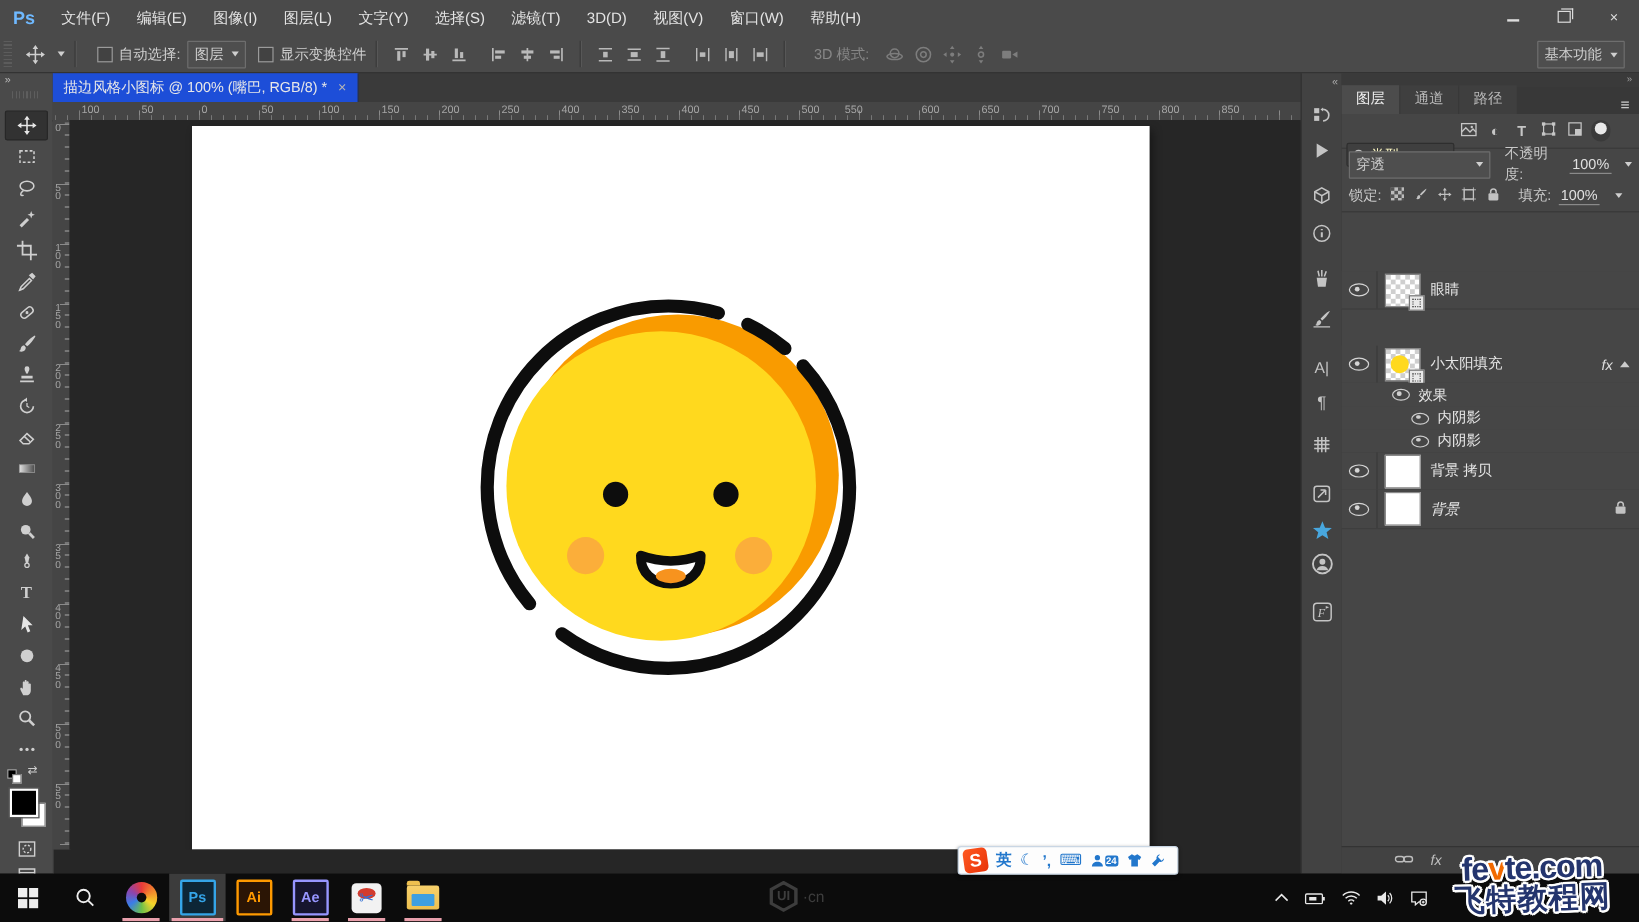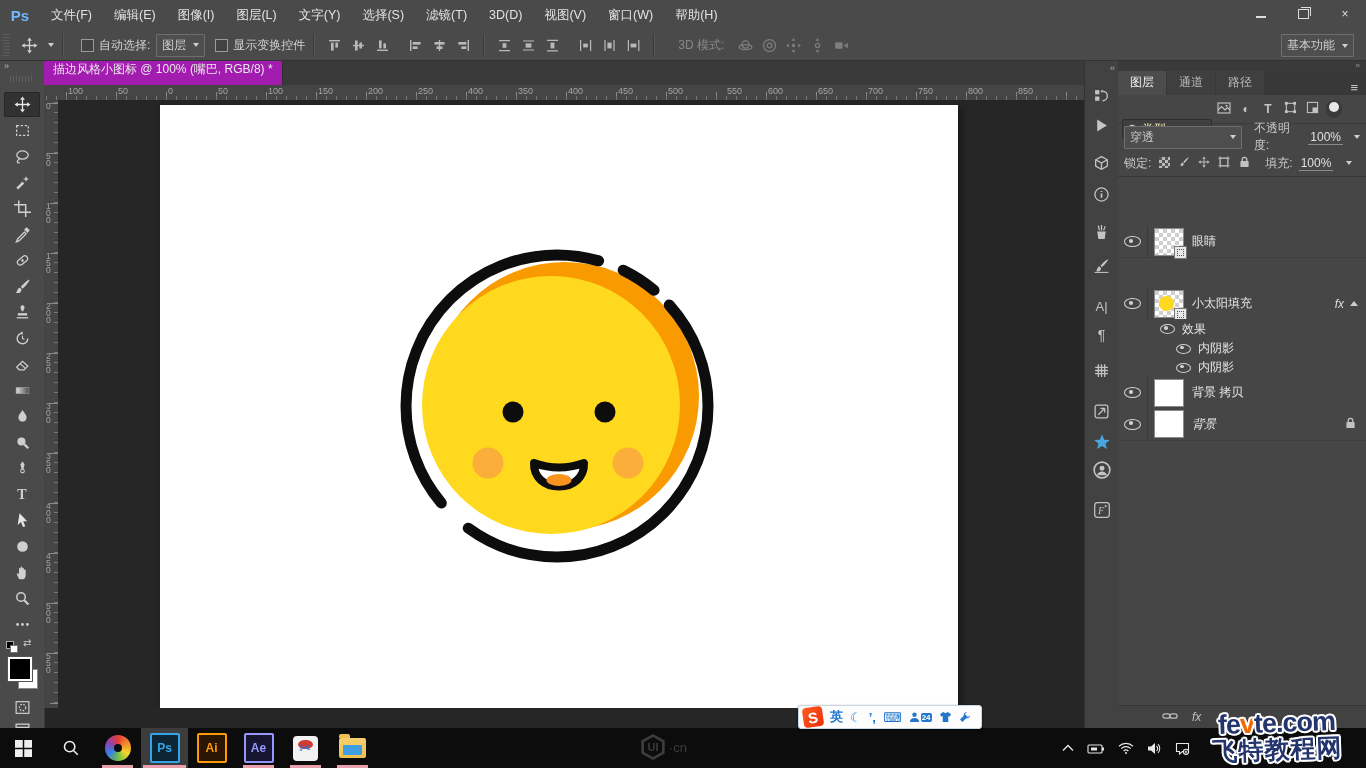--- a/index.html
+++ b/index.html
@@ -39,21 +39,21 @@
   .tool{position:absolute;left:7px;width:30px;height:25px;display:flex;align-items:center;justify-content:center;border-radius:2px;}
   .tool.sel{background:#323232;box-shadow:inset 0 0 0 1px #272727;left:4px;width:36px;}
   .tool svg{display:block;}
   .swatch-wrap{position:absolute;left:6px;}
   .swatch-bg{position:absolute;left:12px;top:14px;width:18px;height:18px;background:#fff;border:1px solid #888;}
   .swatch-fg{position:absolute;left:2px;top:2px;width:20px;height:20px;background:#000;border:2px solid #fff;outline:1px solid #555;}
   .mini-swap{font-size:10px;color:#ccc;}
 
   
   .tabbar{position:absolute;top:61px;left:44px;width:1040px;height:24px;background:#3a3a3a;display:flex;}
-  .doc-tab{background:#a21caf;color:#e8e8e8;font-size:12px;display:flex;align-items:flex-start;padding:0 9px;gap:9px;border-right:1px solid #2e2e2e;flex-direction:column;}
+  .doc-tab{background:#1d4ed8;color:#e8e8e8;font-size:12px;display:flex;align-items:center;padding:0 9px;gap:9px;border-right:1px solid #2e2e2e;}
   .tab-close{color:#b5b5b5;font-size:12px;}
 
   
   .ruler-corner{position:absolute;top:85px;left:44px;width:14px;height:15px;background:#454545;border-right:1px solid #2d2d2d;border-bottom:1px solid #2d2d2d;}
   #rulerH{position:absolute;top:85px;left:44px;width:1040px;height:15px;background:#454545;border-bottom:1px solid #2d2d2d;overflow:hidden;}
   #rulerH:after{content:'';position:absolute;left:2px;right:0;bottom:0;height:4px;
      background:repeating-linear-gradient(90deg,#777 0 1px,transparent 1px 10px);}
   #rulerH:before{content:'';position:absolute;left:22px;right:0;bottom:0;height:8px;
      background:repeating-linear-gradient(90deg,#8a8a8a 0 1px,transparent 1px 50px);}
   .rlh{position:absolute;top:1px;font-size:9px;color:#a5a5a5;}
@@ -510,21 +510,21 @@
       <span class="rlh" style="left: 174px;">50</span>
       <span class="rlh" style="left: 224px;">100</span>
       <span class="rlh" style="left: 274px;">150</span>
       <span class="rlh" style="left: 324px;">200</span>
       <span class="rlh" style="left: 374px;">250</span>
       <span class="rlh" style="left: 424px;">400</span>
       <span class="rlh" style="left: 474px;">350</span>
       <span class="rlh" style="left: 524px;">400</span>
       <span class="rlh" style="left: 574px;">450</span>
       <span class="rlh" style="left: 624px;">500</span>
-      <span class="rlh" style="left: 683px;">550</span>
+      <span class="rlh" style="left: 660px;">550</span>
       <span class="rlh" style="left: 724px;">600</span>
       <span class="rlh" style="left: 774px;">650</span>
       <span class="rlh" style="left: 824px;">700</span>
       <span class="rlh" style="left: 874px;">750</span>
       <span class="rlh" style="left: 924px;">800</span>
       <span class="rlh" style="left: 974px;">850</span>
     </div>
   <div id="rulerV">
       <span class="rlv" style="top: 3px;">0</span>
       <span class="rlv" style="top: 53px;">5

